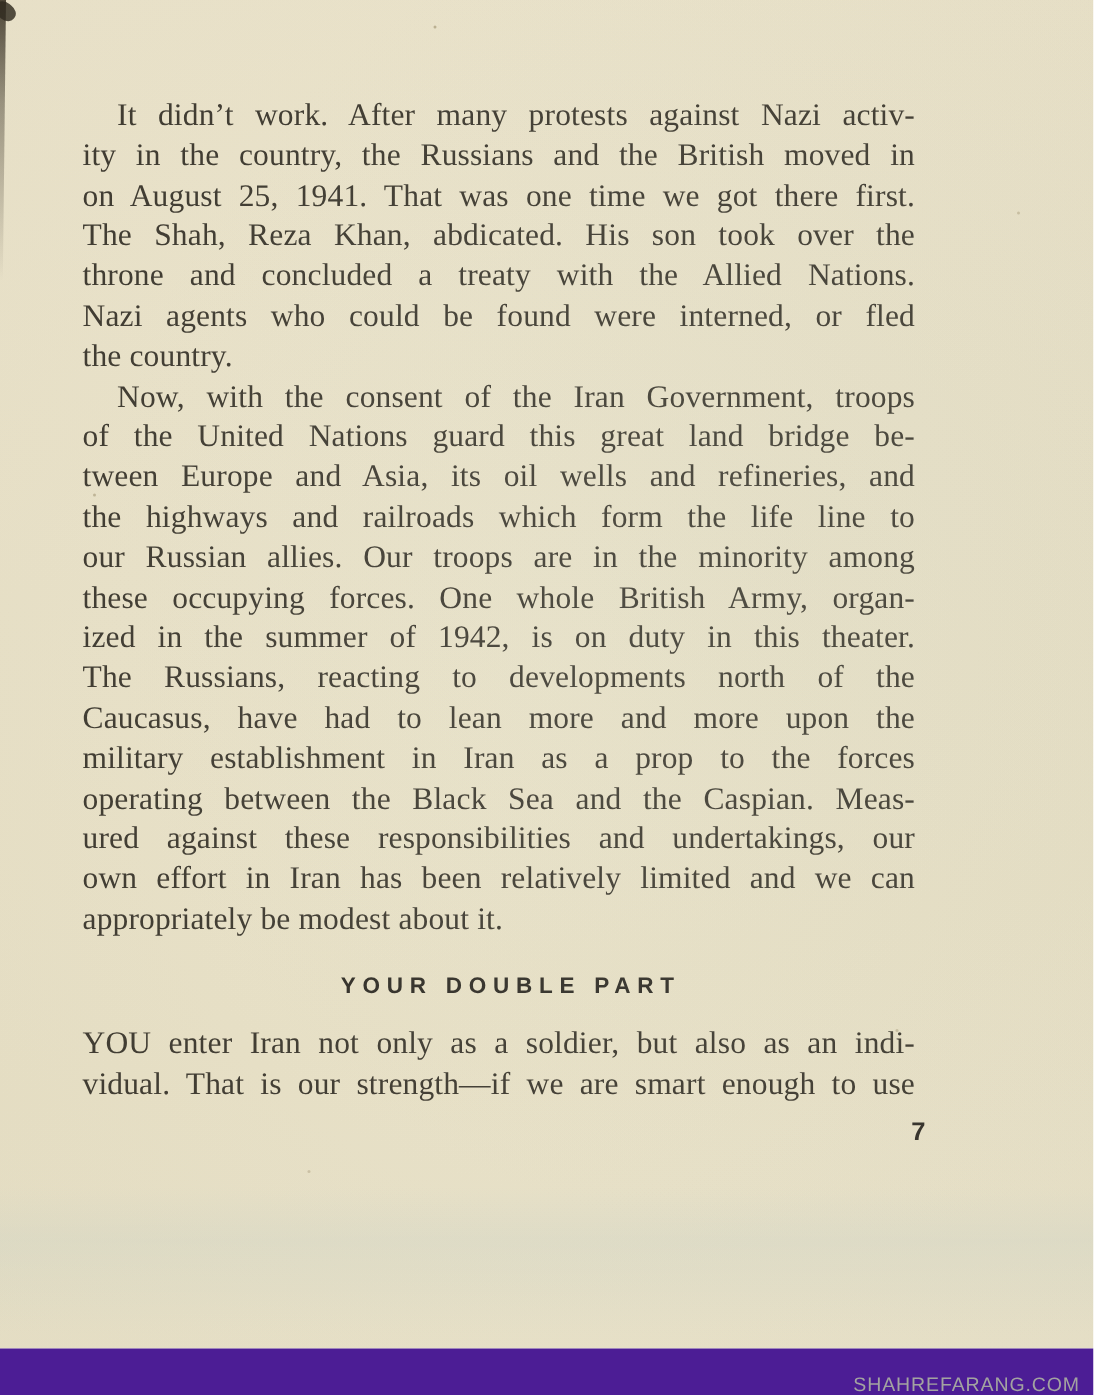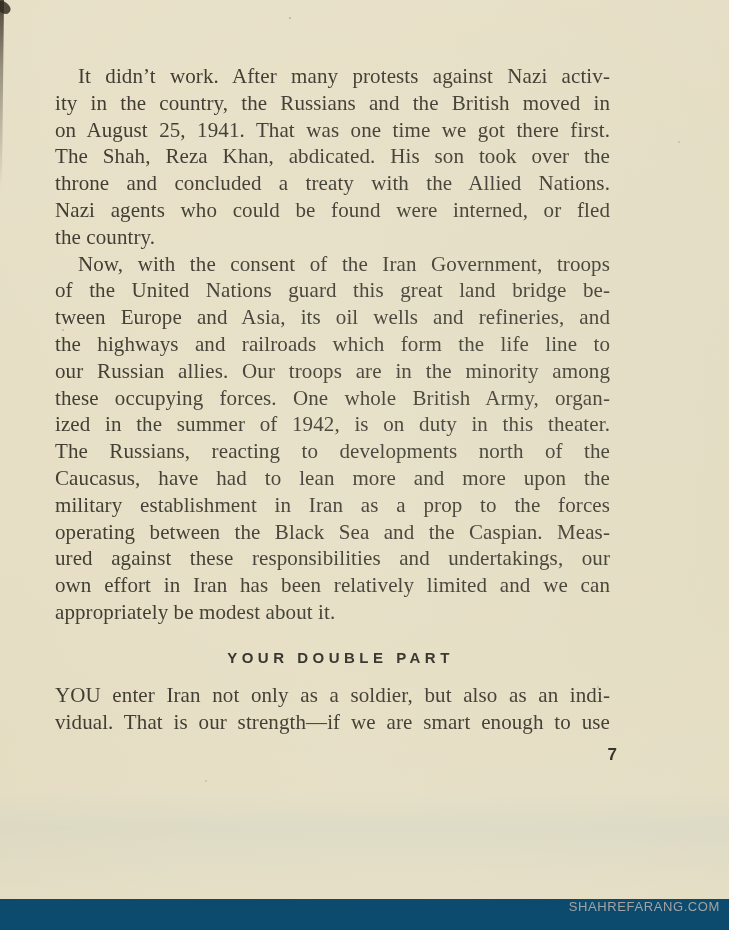--- a/index.html
+++ b/index.html
@@ -112,23 +112,23 @@
     color: #2f2c26;
     transform: translateX(7px);
   }
   
   .footer-strip {
     position: absolute;
     left: 0;
     top: 899px;
     width: 729px;
     height: 31px;
-    background: #0c4a6e;
+    background: #4c1d95;
     display: flex;
-    align-items: flex-start;
+    align-items: flex-end;
     justify-content: flex-end;
     box-sizing: border-box;
     padding-right: 9px;
   }
   .watermark {
     font-family: "Liberation Sans", sans-serif;
     font-size: 13px;
     letter-spacing: 0.6px;
     color: #a3a3a1;
   }

